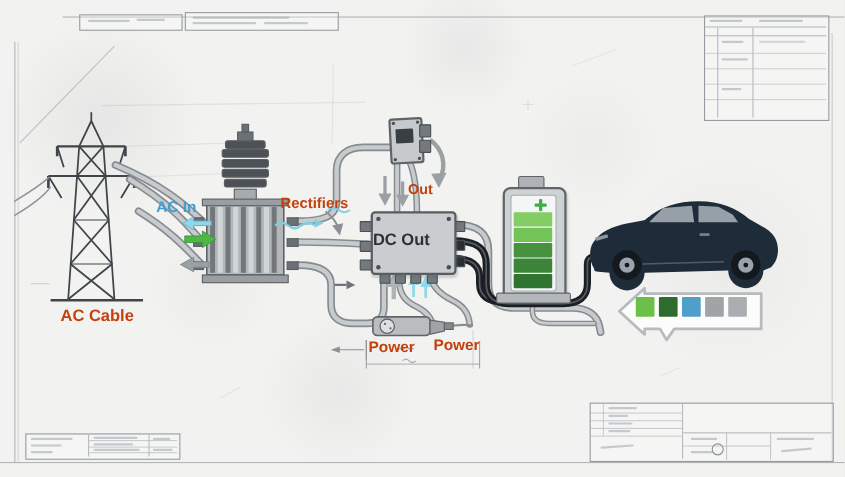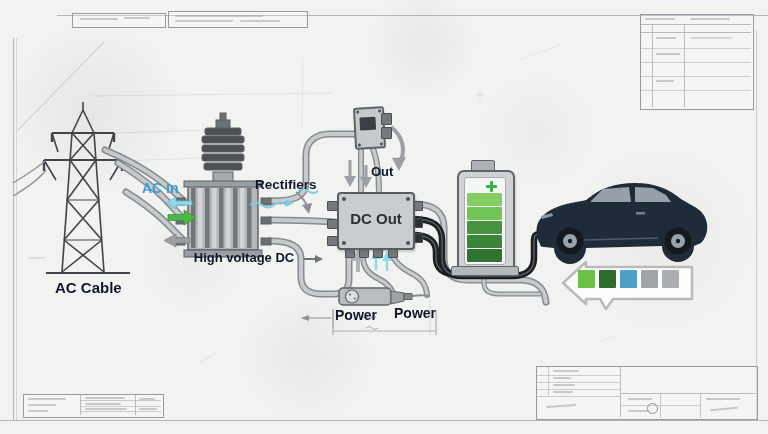--- a/index.html
+++ b/index.html
@@ -12,31 +12,31 @@
     content:"";position:absolute;inset:0;pointer-events:none;
     background:
       radial-gradient(circle at 12% 25%, rgba(180,184,186,.20), transparent 12%),
       radial-gradient(circle at 55% 10%, rgba(175,180,183,.16), transparent 10%),
       radial-gradient(circle at 86% 55%, rgba(180,184,186,.12), transparent 14%),
       radial-gradient(circle at 40% 82%, rgba(175,180,183,.15), transparent 12%),
       radial-gradient(circle at 25% 60%, rgba(178,182,185,.10), transparent 9%),
       radial-gradient(circle at 70% 30%, rgba(180,184,186,.10), transparent 10%);
   }
   .abs{position:absolute;}
-  .lbl{position:absolute;font-weight:bold;color:#0f172a;white-space:nowrap;line-height:1.05;}
+  .lbl{position:absolute;font-weight:bold;color:#c2410c;white-space:nowrap;line-height:1.05;}
   .hline,.vline{position:absolute;background:#9aa0a5;}
   .tb{position:absolute;border:1px solid #959ba0;background:rgba(255,255,255,.25);}
   .cl{position:absolute;background:#b6bbbf;}
   .scr{position:absolute;background:#989ea3;opacity:.5;height:2px;border-radius:1px;}
   .stud{position:absolute;background:#74797d;border:1px solid #4a4f53;border-radius:1px;}
   .stud.dark{background:#2a2f33;}
   .screw{position:absolute;width:4px;height:4px;border-radius:50%;background:#4a4f53;}
   .dc-box{position:absolute;left:337px;top:192px;width:74px;height:54px;background:#c9cdd0;
     border:2px solid #585d61;border-radius:4px;box-shadow:1px 2px 2px rgba(90,95,99,.25);}
-  .dc-box .label{position:absolute;left:0;right:0;top:16px;text-align:center;
+  .dc-box .label{position:absolute;left:0;right:0;top:16px;text-align:left;
     font-weight:bold;font-size:15px;color:#2b3036;}
   .charger{position:absolute;left:354px;top:107px;width:27px;height:38px;background:#c6cacd;
     border:2px solid #5f6468;border-radius:3px;transform:rotate(-3deg);}
   .charger .screen{position:absolute;left:4px;top:8px;width:16px;height:13px;background:#394045;border-radius:1px;}
   .bat-case{position:absolute;left:457px;top:170px;width:54px;height:100px;background:#cfd2d4;
     border:2px solid #5f6468;border-radius:7px;box-shadow:1px 2px 2px rgba(90,95,99,.25);}
   .bat-inner{position:absolute;left:464px;top:177px;width:40px;height:86px;background:#f4f5f5;
     border:1px solid #a8adb0;border-radius:3px;}
   .bat-cap{position:absolute;left:471px;top:160px;width:22px;height:11px;background:#aeb2b5;
     border:1.5px solid #5f6468;border-radius:2px;}
@@ -297,21 +297,20 @@
   <div class="sq" style="left: 578px; background: rgb(108, 192, 74);"></div>
   <div class="sq" style="left: 599px; background: rgb(46, 107, 47);"></div>
   <div class="sq" style="left: 620px; background: rgb(79, 159, 200);"></div>
   <div class="sq" style="left: 641px; background: rgb(160, 164, 167);"></div>
   <div class="sq" style="left: 662px; background: rgb(171, 174, 176);"></div>
 
   <div class="lbl" style="left:55px;top:280px;font-size:15px;">AC Cable</div>
   <div class="lbl" style="left:142px;top:181px;font-size:14px;color:#3d9fd6;">AC In</div>
   <div class="lbl" style="left:255px;top:178px;font-size:13.5px;">Rectifiers</div>
   <div class="lbl" style="left:180px;top:251px;width:128px;text-align:center;font-size:13px;">
-    <div>High voltage DC</div>
   </div>
   <div class="lbl" style="left:371px;top:165px;font-size:13px;">Out</div>
   <div class="lbl" style="left:335px;top:308px;font-size:14px;">Power</div>
   <div class="lbl" style="left:394px;top:306px;font-size:14px;">Power</div>
 
   <div class="tb" style="left:72px;top:13px;width:92px;height:13px;"></div>
   <div class="scr" style="left:80px;top:18px;width:38px;"></div>
   <div class="scr" style="left:124px;top:17px;width:26px;"></div>
   <div class="tb" style="left:168px;top:11px;width:138px;height:15px;"></div>
   <div class="scr" style="left:175px;top:15px;width:88px;height:1.5px;"></div>

